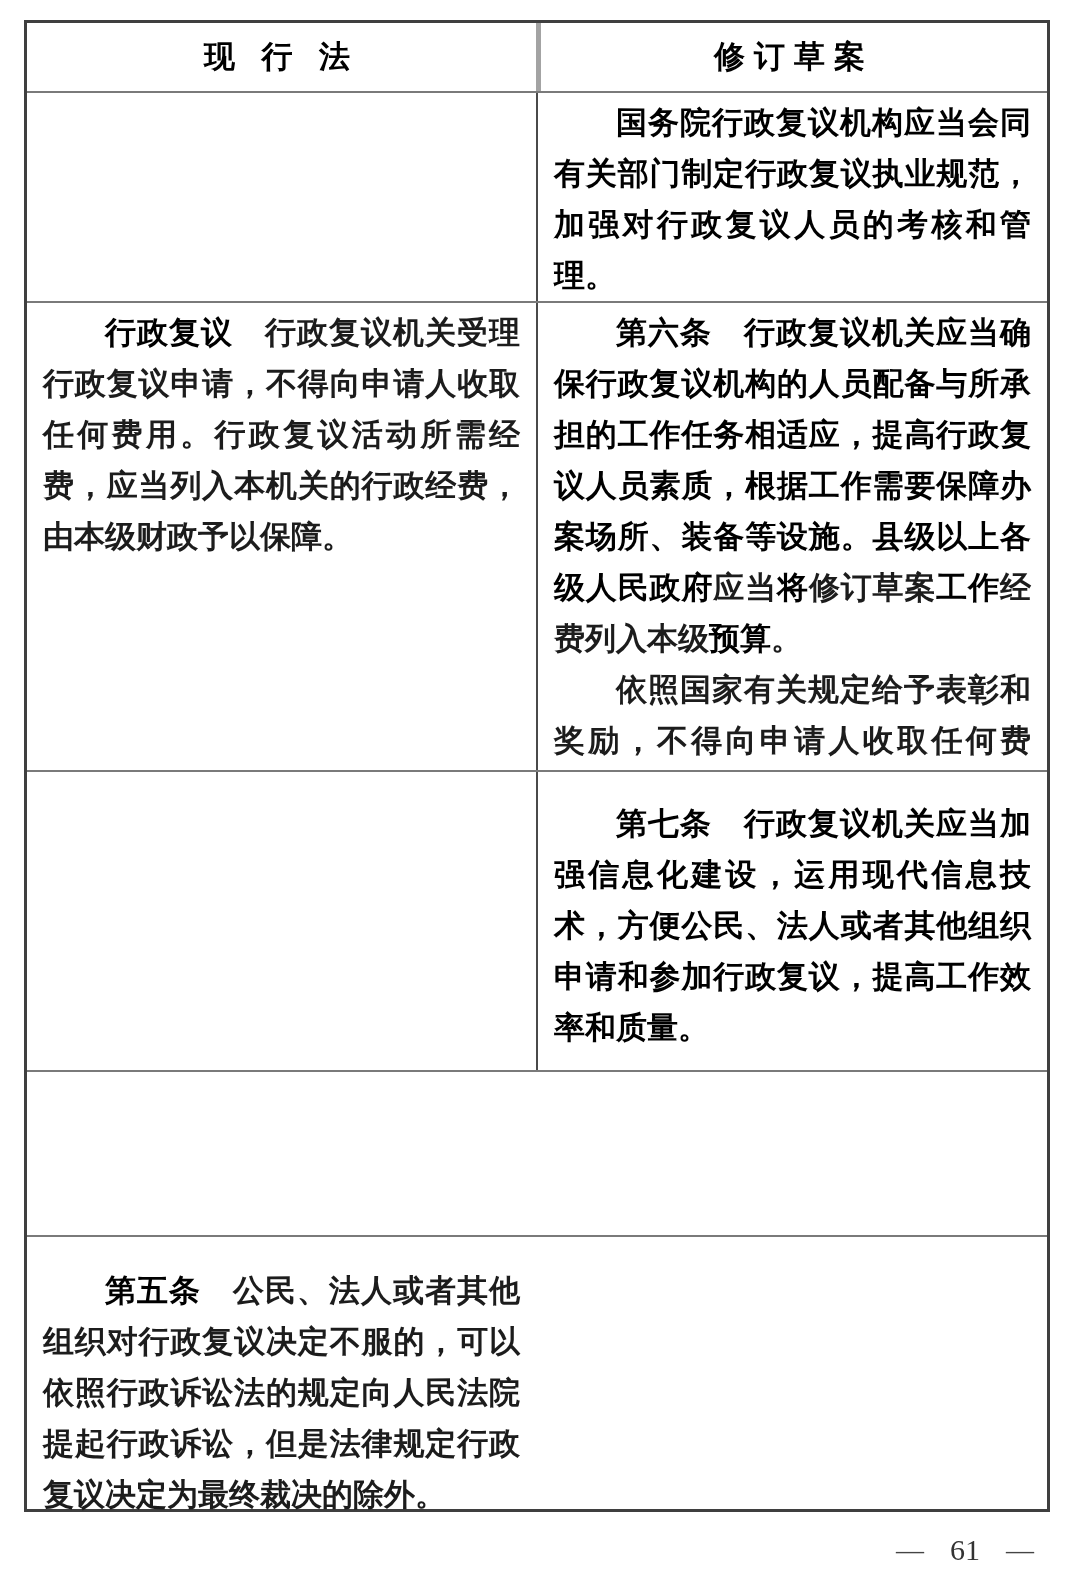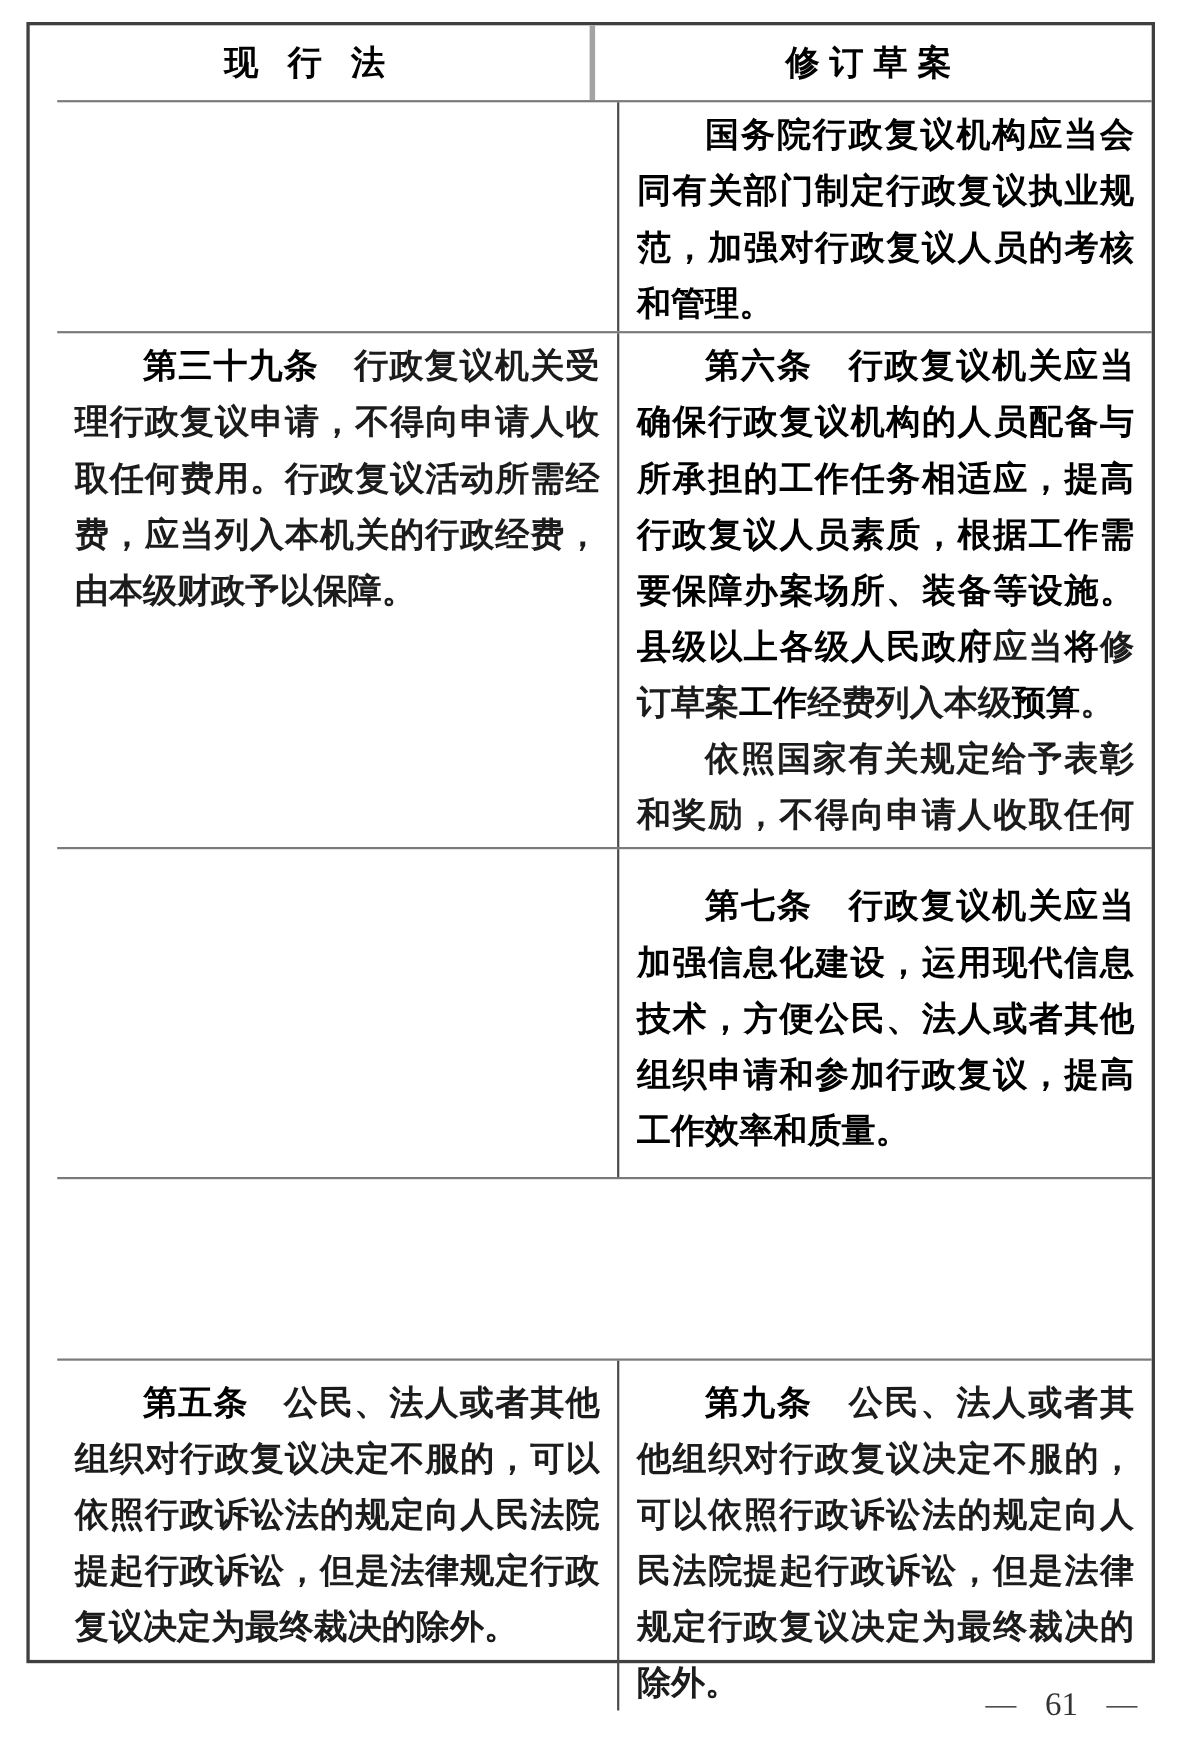--- a/index.html
+++ b/index.html
@@ -20,34 +20,34 @@
   }
   .hcell{
     display:flex;align-items:center;justify-content:center;
     font-family:"Liberation Sans",sans-serif;font-weight:700;
     font-size:31px;letter-spacing:9px;color:#000;
   }
   .hcell.right{border-left:5px solid #a3a3a3}
   .tbody{flex:1 1 auto;display:flex;flex-direction:column;min-height:0}
   .row{
     display:grid;grid-template-columns:509px 1fr;
-    border-top:2px solid #7a7a7a;flex:0 0 auto;margin-left:25px;
+    border-top:2px solid #7a7a7a;flex:0 0 auto;
   }
   .r0{height:208px}
   .r1{height:467px}
   .r2{height:298px}
   .r3{height:163px}
   .r4{flex:1 1 auto}
   .cell{
     box-sizing:border-box;min-width:0;overflow:hidden;
     padding:4px 16px 0 16px;
   }
   .cell.right{border-left:2px solid #4a4a4a}
   .r2 .cell{padding-top:26px}
-  .r4 .cell{padding-top:12px}
+  .r4 .cell{padding-top:28px}
   .para{
     margin:0;font-size:31px;line-height:51px;
     text-align:justify;text-justify:inter-character;
     text-indent:62px;color:#161616;
   }
   .b{font-family:"Liberation Sans",sans-serif;font-weight:700;color:#000}
   .k{font-family:"Liberation Serif",serif;font-weight:700;color:#1c1c1c}
   .footer{
     position:absolute;top:1533px;right:46px;
     display:flex;align-items:center;gap:26px;
@@ -65,43 +65,40 @@
   </div>
   <div class="tbody">
       <div class="row r0">
         <div class="cell left"></div>
         <div class="cell right">
           <p class="para"><span class="b">国务院行政复议机构应当会同有关部门制定行政复议执业规范，加强对行政复议人员的考核和管理。</span></p>
         </div>
       </div>
       <div class="row r1">
         <div class="cell left">
-          <p class="para"><span class="b">第三十九条</span><span class="k">　行政复议机关受理行政复议申请，不得向申请人收取任何费用。行政复议活动所需经费，应当列入本机关的行政经费，由本级财政予以保障。</span></p>
+          <p class="para"><span class="b">行政复议</span><span class="k">　行政复议机关受理行政复议申请，不得向申请人收取任何费用。行政复议活动所需经费，应当列入本机关的行政经费，由本级财政予以保障。</span></p>
         </div>
         <div class="cell right">
           <p class="para"><span class="b">第六条　行政复议机关应当确保行政复议机构的人员配备与所承担的工作任务相适应，提高行政复议人员素质，根据工作需要保障办案场所、装备等设施。县级以上各级人民政府</span><span class="k">应当</span><span class="b">将</span><span class="k">修订草案</span><span class="b">工作</span><span class="k">经费列入本级</span><span class="b">预算</span><span class="k">。</span></p>
           <p class="para"><span class="k">依照国家有关规定给予表彰和奖励，不得向申请人收取任何费用。</span></p>
         </div>
       </div>
       <div class="row r2">
         <div class="cell left"></div>
         <div class="cell right">
           <p class="para"><span class="b">第七条　行政复议机关应当加强信息化建设，运用现代信息技术，方便公民、法人或者其他组织申请和参加行政复议，提高工作效率和质量。</span></p>
         </div>
       </div>
       <div class="row r3">
         <div class="cell left"></div>
       </div>
       <div class="row r4">
         <div class="cell left">
           <p class="para"><span class="b">第五条</span><span class="k">　公民、法人或者其他组织对行政复议决定不服的，可以依照行政诉讼法的规定向人民法院提起行政诉讼，但是法律规定行政复议决定为最终裁决的除外。</span></p>
         </div>
-        <div class="cell right">
-          <p class="para"><span class="b">第九条</span><span class="k">　公民、法人或者其他组织对行政复议决定不服的，可以依照行政诉讼法的规定向人民法院提起行政诉讼，但是法律规定行政复议决定为最终裁决的除外。</span></p>
-        </div>
       </div>
     </div>
 </div>
 
 <div class="footer">
   <span class="dash">—</span>
   <span class="pagenum">61</span>
   <span class="dash">—</span>
 </div>
 

